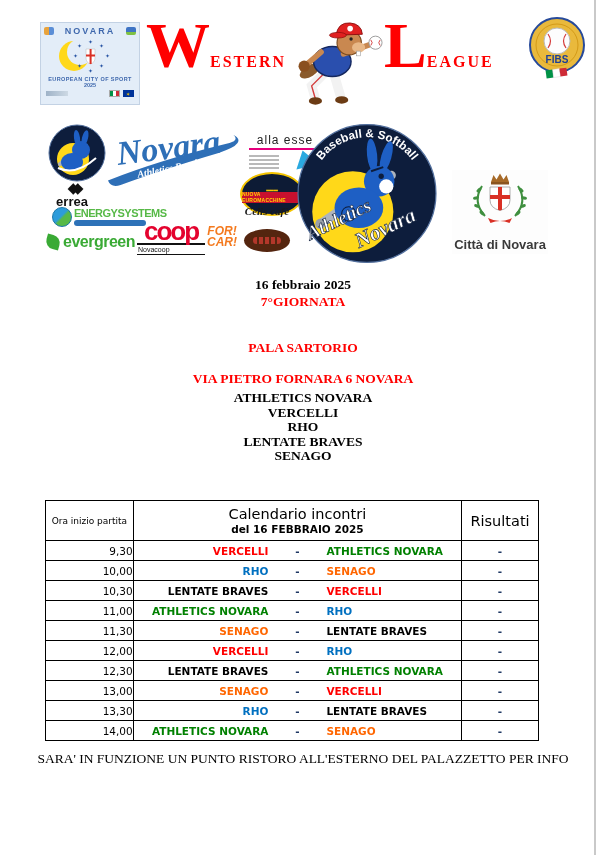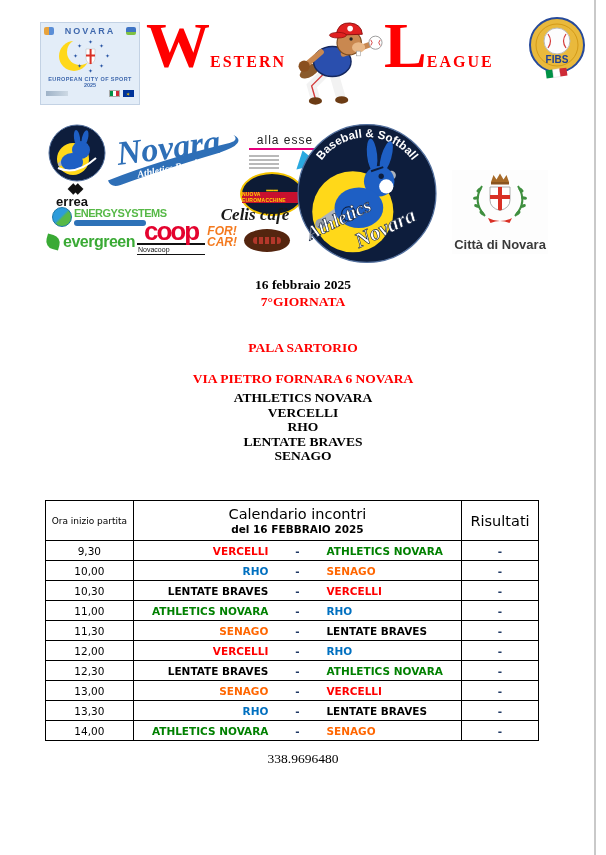--- a/index.html
+++ b/index.html
@@ -59,22 +59,22 @@
   .en-icon { width:20px; height:20px; border-radius:50%; background:linear-gradient(135deg,#2d9cdb 45%,#57b947 55%); border:1px solid #1976a8; flex:none; }
   .en-text { font-size:11px; font-weight:bold; color:#57b947; letter-spacing:-0.5px; line-height:12px; }
   .en-band { width:72px; height:6px; background:#2d72b8; border-radius:3px; margin-top:1px; }
 
   .sp-efficienza { left:127px; top:197px; width:90px; height:26px; display:flex; align-items:center; gap:2px; font-family:"Liberation Sans", sans-serif; }
   .ef-mark { font-size:16px; font-weight:bold; font-style:italic; }
   .ef-mark .one { color:#57b947; } .ef-mark .kay { color:#e4032e; }
   .ef-top { font-size:5.5px; color:#8a8a8a; letter-spacing:1px; }
   .ef-main { font-size:10.5px; font-weight:bold; color:#e4032e; letter-spacing:.3px; }
 
-  .sp-celis { left:212px; top:205px; width:86px; height:22px; text-align:center;
-    font-style:italic; font-size:17px; color:#1a1a1a; font-weight:bold; }
+  .sp-celis { left:224px; top:205px; width:86px; height:22px; text-align:center;
+    font-style:italic; font-size:11px; color:#1a1a1a; font-weight:bold; }
 
   .sp-coop { left:137px; top:219px; width:68px; height:40px; font-family:"Liberation Sans", sans-serif; }
   .coop-word { color:#e4032e; font-size:26px; font-weight:bold; letter-spacing:-2px; line-height:24px; text-align:center; }
   .coop-line { height:1.5px; background:#111; }
   .coop-sub { font-size:7px; color:#111; padding:0 1px; line-height:9px; }
 
   .sp-evergreen { left:46px; top:229px; width:98px; height:26px; display:flex; align-items:center; gap:3px; }
   .ev-leaf { width:14px; height:14px; background:#3aaa35; border-radius:0 60% 0 60%; transform:rotate(15deg); flex:none; }
   .ev-name { font-family:"Liberation Sans", sans-serif; font-size:16px; font-weight:bold; color:#3aaa35; letter-spacing:-0.5px; }
 
@@ -106,21 +106,21 @@
   table.sched { position:absolute; left:45px; top:500px; width:494px; border-collapse:collapse;
     font-family:"DejaVu Sans", "Liberation Sans", sans-serif; }
   table.sched th, table.sched td { border:1.8px solid #000; padding:0; }
   th.h-time { width:88px; font-size:9px; font-weight:normal; }
   th.h-cal { width:329px; font-weight:normal; }
   th.h-res { width:77px; font-size:14.5px; font-weight:normal; }
   .h-cal-line1 { font-size:14.5px; line-height:17px; }
   .h-cal-line2 { font-size:10.5px; font-weight:bold; line-height:12px; }
   tr.hdr { height:40px; }
   tr.m-row { height:20px; }
-  td.c-time { text-align:center; font-size:10.5px; }
+  td.c-time { text-align:right; font-size:10.5px; }
   td.c-match { }
   .match-flex { display:flex; align-items:center; }
   .mh { flex:1; text-align:right; font-size:10.5px; font-weight:bold; }
   .ms { width:58px; text-align:center; font-size:10.5px; font-weight:bold; }
   .ma { flex:1; text-align:left; font-size:10.5px; font-weight:bold; }
   td.c-res { text-align:center; font-size:10.5px; font-weight:bold; }
 
   
   .footer { position:absolute; left:0; top:751px; width:100%; text-align:center;
     font-size:13.5px; color:#000; line-height:16px; }
@@ -499,15 +499,15 @@
           <span class="ms" style="color: rgb(31, 56, 100);">-</span>
           <span class="ma" style="color: rgb(255, 102, 0);">SENAGO</span>
         </div>
       </td>
       <td class="c-res" style="color: rgb(31, 56, 100);">-</td>
     </tr>
   </tbody>
   </table>
 
   <div class="footer">
-    <div>338.9696480</div>
+    <div>SARA' IN FUNZIONE UN PUNTO RISTORO ALL'ESTERNO DEL PALAZZETTO PER INFO</div>
   </div>
 </div>
 
 </body></html>

